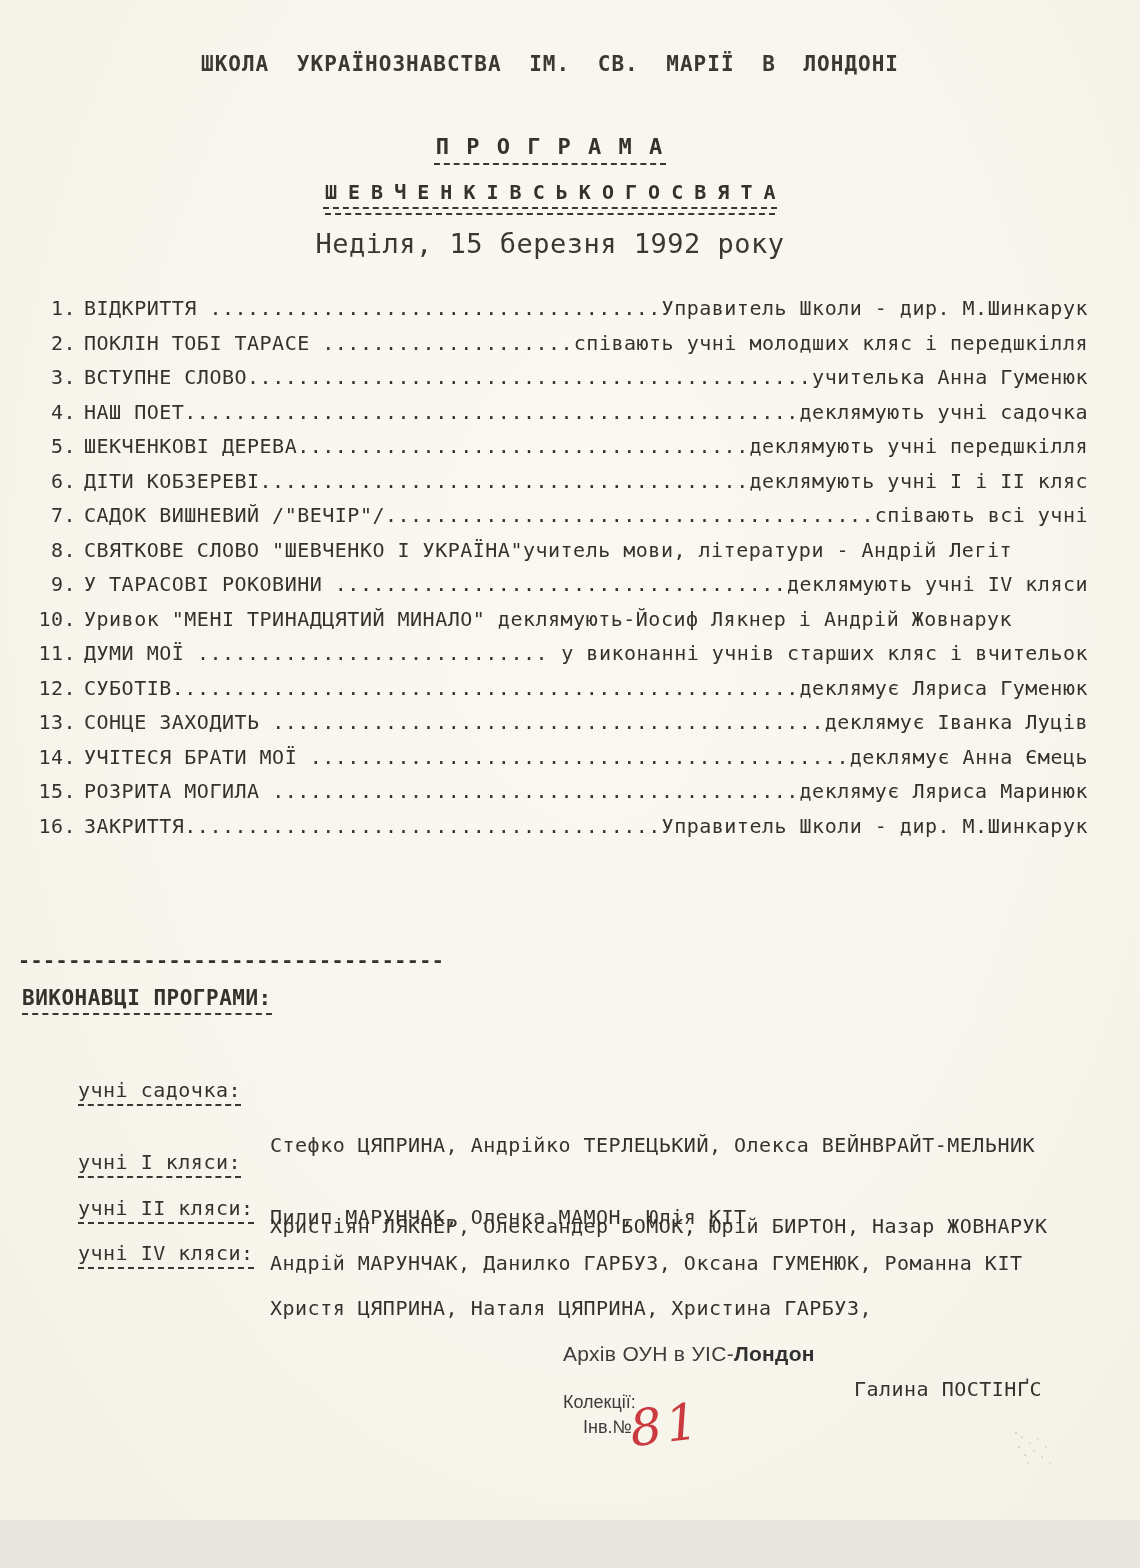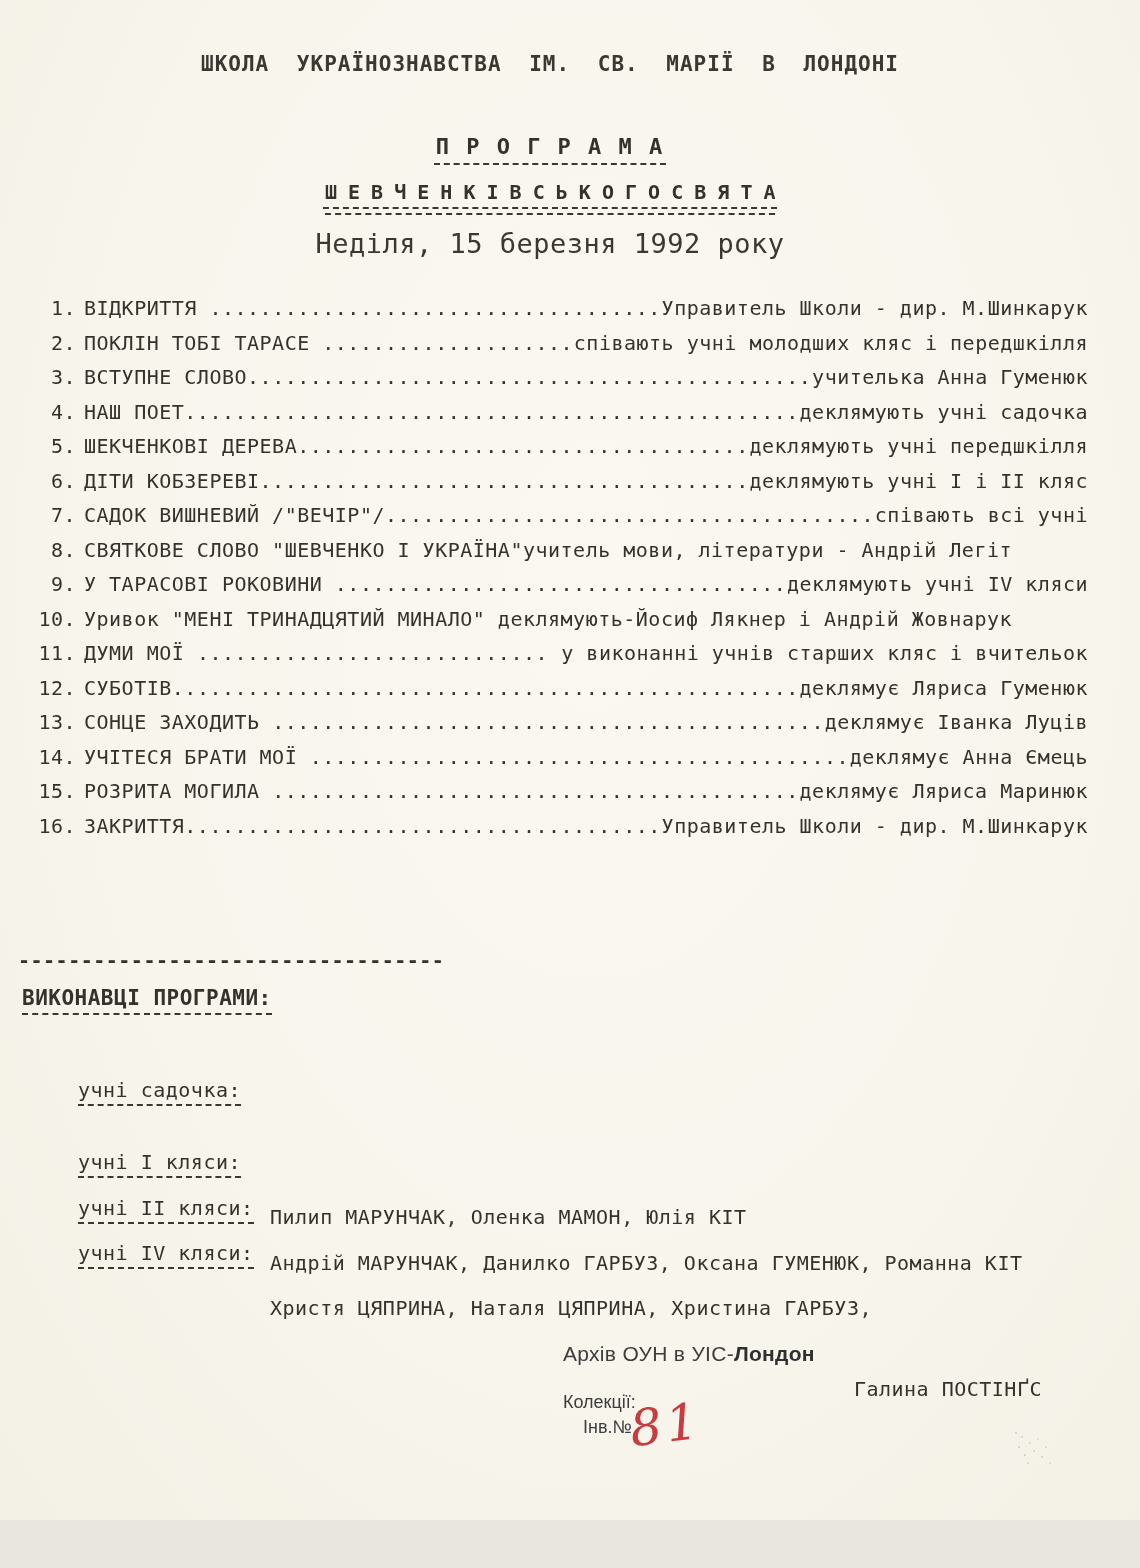--- a/index.html
+++ b/index.html
@@ -198,20 +198,24 @@
 
 
   <div class="divider typed">----------------------------------</div>
 
   <div class="execs-head-wrap">
     <span class="execs-head typed">ВИКОНАВЦІ ПРОГРАМИ:</span>
   </div>
 
   <div class="group typed" style="top:1037px;margin-top:41px;">
     <span class="glabel"><span class="glabel-text">учні садочка:</span></span>
+    <div class="gnames">
+      <div>Стефко ЦЯПРИНА, Андрійко ТЕРЛЕЦЬКИЙ, Олекса ВЕЙНВРАЙТ-МЕЛЬНИК</div>
+      <div>Христіян ЛЯКНЕР, Олександер БОМОК, Юрій БИРТОН, Назар ЖОВНАРУК</div>
+    </div>
   </div>
 
 
   <div class="group typed" style="top:1150px;">
     <span class="glabel"><span class="glabel-text">учні І кляси:</span></span>
     <div class="gnames">
       <div>Пилип МАРУНЧАК, Оленка МАМОН, Юлія КІТ</div>
     </div>
   </div>
 

